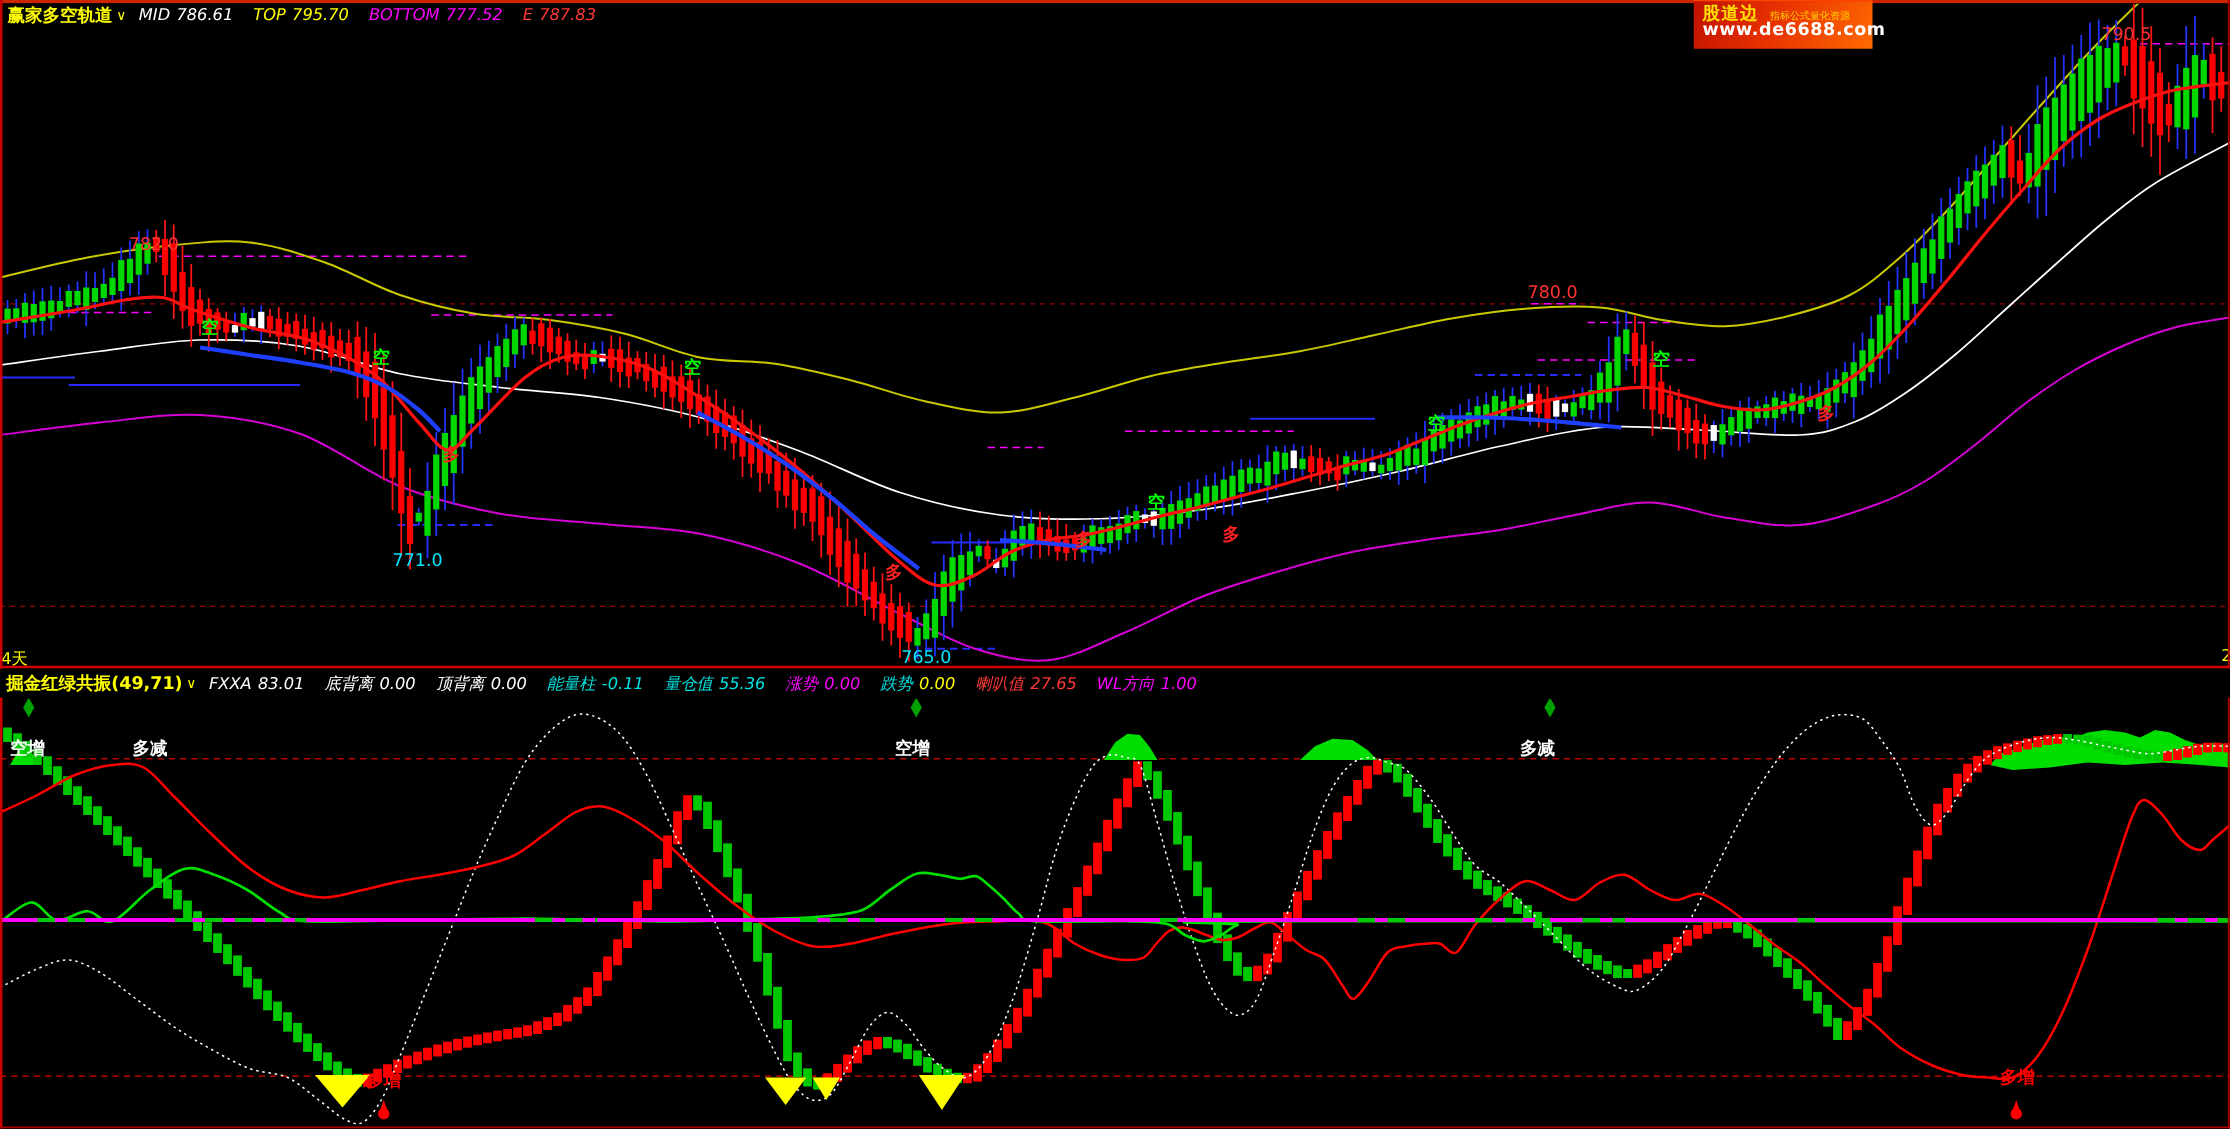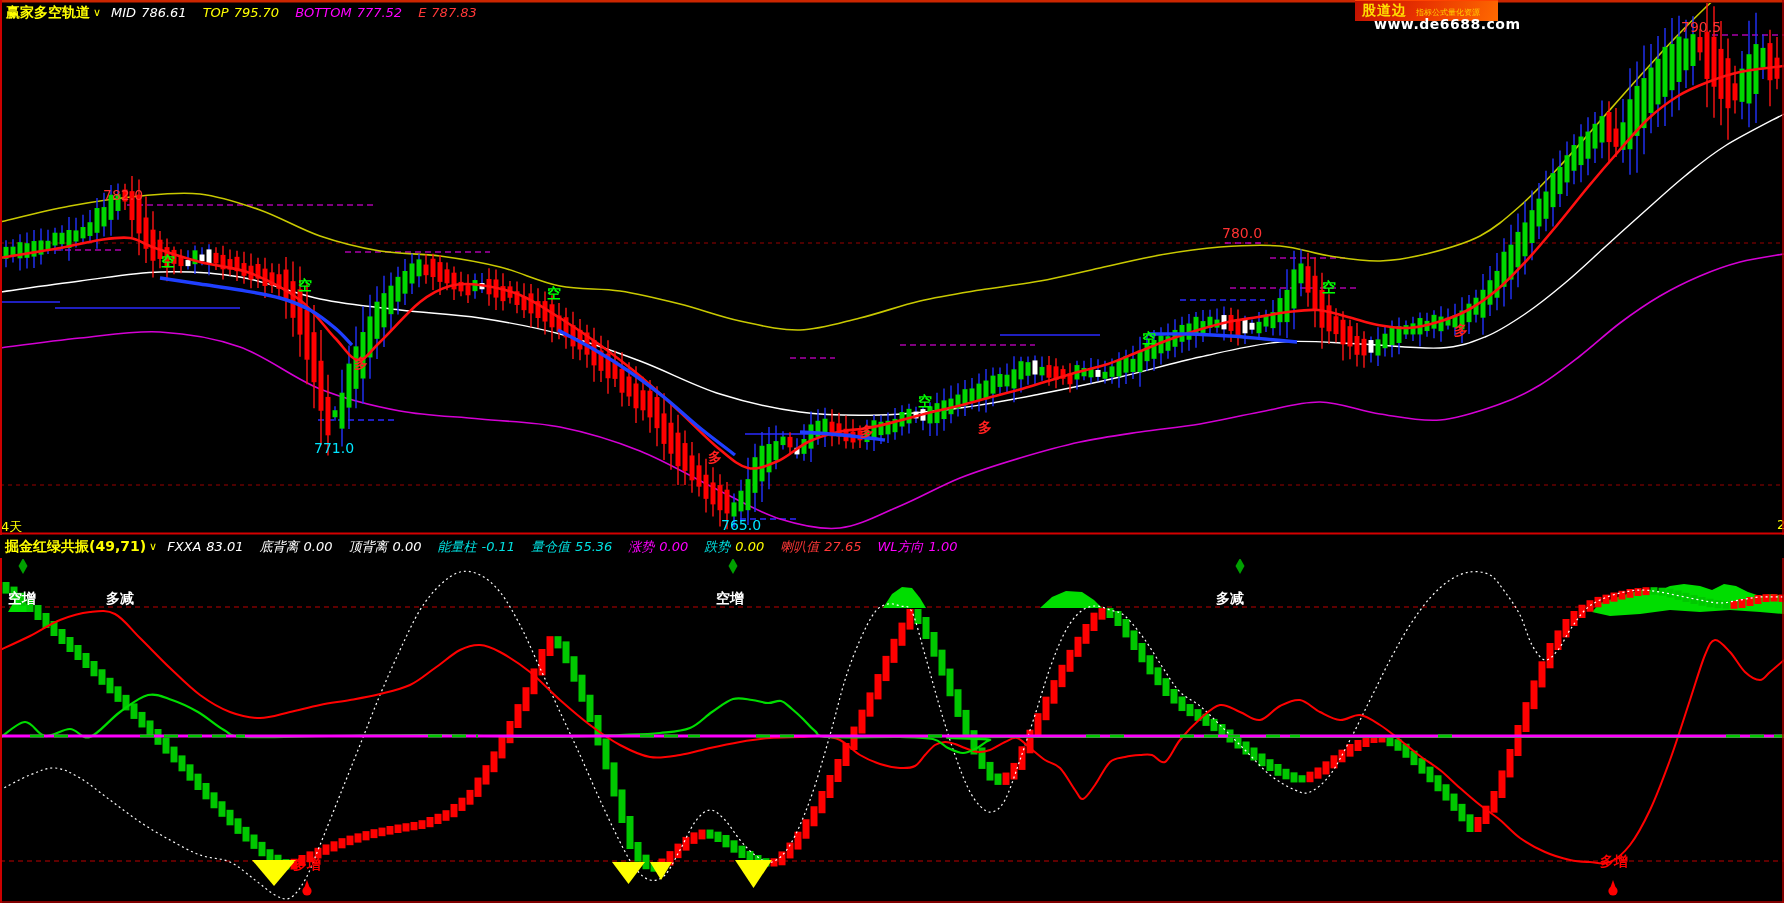--- a/index.html
+++ b/index.html
@@ -7,27 +7,27 @@
        font-family:"DejaVu Sans","Liberation Sans",sans-serif;}
   #chart{position:absolute;left:0;top:0;z-index:1;}
   #topbar{position:absolute;left:0;top:3px;height:19px;width:100%;display:flex;align-items:center;
           padding-left:6px;z-index:5;font-size:13px;white-space:nowrap;}
   .t-title{color:#ffff00;font-weight:bold;font-size:14px;}
   .t-arrow{color:#ffff00;font-size:11px;margin:0 10px 0 3px;cursor:pointer;}
   .bar-item{margin-right:16px;font-style:italic;}
   .bar-item .lbl{margin-right:5px;}
   #indbar{position:absolute;left:0;top:535px;height:23px;width:100%;display:flex;align-items:center;
           padding-left:5px;z-index:5;font-size:13px;background:#000;white-space:nowrap;}
-  #logo{position:absolute;left:1355px;top:0;width:143px;height:21px;z-index:6;cursor:pointer;
+  #logo{position:absolute;left:1355px;top:0;width:143px;height:39px;z-index:6;cursor:pointer;
         background:linear-gradient(115deg,#c01000 0%,#e83200 45%,#ff6a00 100%);
         padding:1px 6px 2px 7px;box-sizing:border-box;border-top:1px solid #ff4400;}
   #logo .l1{line-height:14px;height:14px;margin-top:1px;}
   #logo .l1a{color:#ffe000;font-weight:bold;font-size:14px;letter-spacing:1px;}
   #logo .l1b{color:#ffd000;font-size:8px;margin-left:4px;}
-  #logo .l2{color:#ffffff;font-weight:bold;font-size:14px;line-height:15px;letter-spacing:0.5px;margin-left:12px;}
+  #logo .l2{color:#ffffff;font-weight:bold;font-size:14px;line-height:15px;letter-spacing:0.5px;}
 </style>
 </head>
 <body>
 
 <div id="app">
   <svg id="chart" width="1784" height="903" viewBox="0 0 1784 903">
       <defs>
         <clipPath id="mainClip">
           <rect x="0" y="3" width="1784" height="530"></rect>
         </clipPath>

